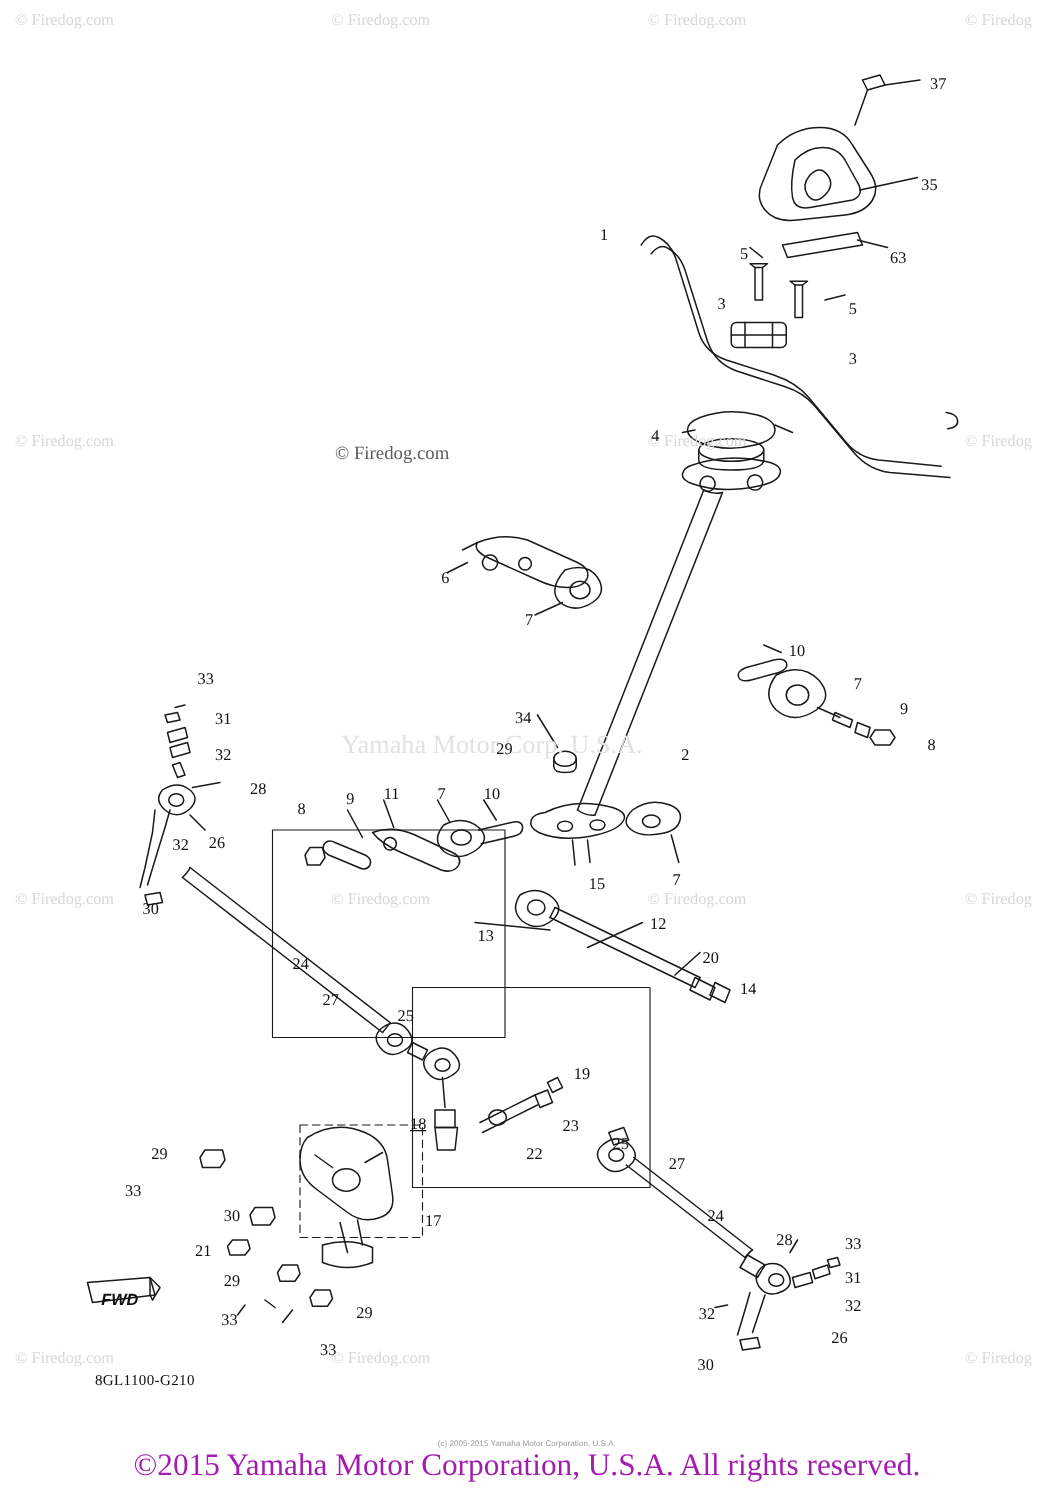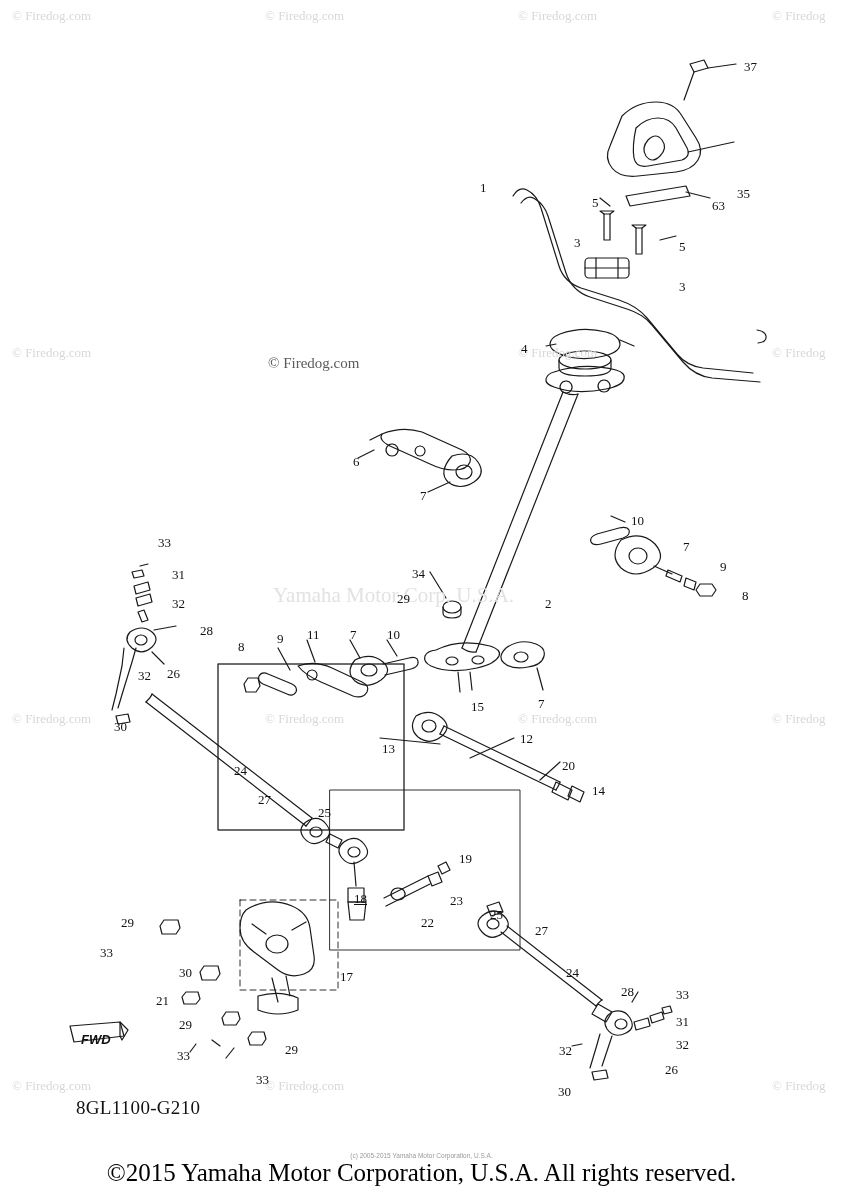--- a/index.html
+++ b/index.html
@@ -56,21 +56,21 @@
     font-family: "Liberation Serif", serif;
     font-size: 13px;
     color: #111111;
     white-space: nowrap;
     line-height: 1;
   }
   #diagram-code {
     position: absolute;
     left: 76px; top: 1097px;
     font-family: "Liberation Serif", serif;
-    font-size: 19px;
+    font-size: 12px;
     color: #111;
     letter-spacing: 0.3px;
   }
   #fwd-badge {
     position: absolute;
     left: 68px; top: 1024px;
     width: 58px; height: 34px;
   }
   #fwd-badge .fwd-text {
     position: absolute;
@@ -91,21 +91,21 @@
     color: #9a9a9a;
     white-space: nowrap;
   }
   #footer-copyright {
     position: absolute;
     left: 0; right: 0;
     top: 1159px;
     text-align: center;
     font-family: "Liberation Serif", serif;
     font-size: 25px;
-    color: #000000;
+    color: #a21caf;
     white-space: nowrap;
   }
 </style>
 </head>
 <body>
 
 <div id="diagram-area">
 
   <svg id="parts-svg" viewBox="0 0 843 1140">
     <g fill="none" stroke="#1a1a1a" stroke-width="1.2" stroke-linecap="round" stroke-linejoin="round">
@@ -277,21 +277,21 @@
   <div class="wm" style="left:518px; top:711px;">© Firedog.com</div>
   <div class="wm" style="left:772px; top:711px;">© Firedog</div>
   <div class="wm" style="left:12px;  top:1078px;">© Firedog.com</div>
   <div class="wm" style="left:265px; top:1078px;">© Firedog.com</div>
   <div class="wm" style="left:772px; top:1078px;">© Firedog</div>
 
   <div class="wm-dark" style="left:268px; top:355px;">© Firedog.com</div>
   <div class="wm-big" style="left:273px; top:583px;text-align:right;">Yamaha Motor Corp. U.S.A.</div>
 
   <div class="callout" style="left:744px; top:60px;">37</div>
-  <div class="callout" style="left:737px; top:141px;margin-top:46px;">35</div>
+  <div class="callout" style="left:737px; top:141px;">35</div>
   <div class="callout" style="left:712px; top:199px;">63</div>
   <div class="callout" style="left:480px; top:181px;">1</div>
   <div class="callout" style="left:592px; top:196px;">5</div>
   <div class="callout" style="left:679px; top:240px;">5</div>
   <div class="callout" style="left:574px; top:236px;">3</div>
   <div class="callout" style="left:679px; top:280px;">3</div>
   <div class="callout" style="left:521px; top:342px;">4</div>
   <div class="callout" style="left:353px; top:455px;">6</div>
   <div class="callout" style="left:420px; top:489px;">7</div>
   <div class="callout" style="left:631px; top:514px;">10</div>
@@ -316,21 +316,21 @@
   <div class="callout" style="left:538px; top:697px;">7</div>
   <div class="callout" style="left:471px; top:700px;">15</div>
   <div class="callout" style="left:382px; top:742px;">13</div>
   <div class="callout" style="left:520px; top:732px;">12</div>
   <div class="callout" style="left:562px; top:759px;">20</div>
   <div class="callout" style="left:592px; top:784px;">14</div>
   <div class="callout" style="left:234px; top:764px;">24</div>
   <div class="callout" style="left:258px; top:793px;">27</div>
   <div class="callout" style="left:318px; top:806px;">25</div>
   <div class="callout" style="left:459px; top:852px;">19</div>
-  <div class="callout" style="left:354px; top:892px;text-decoration:underline;">18</div>
+  <div class="callout" style="left:328px; top:892px;text-decoration:underline;">18</div>
   <div class="callout" style="left:421px; top:916px;">22</div>
   <div class="callout" style="left:450px; top:894px;">23</div>
   <div class="callout" style="left:490px; top:908px;">25</div>
   <div class="callout" style="left:535px; top:924px;">27</div>
   <div class="callout" style="left:566px; top:966px;">24</div>
   <div class="callout" style="left:121px; top:916px;">29</div>
   <div class="callout" style="left:100px; top:946px;">33</div>
   <div class="callout" style="left:179px; top:966px;">30</div>
   <div class="callout" style="left:156px; top:994px;">21</div>
   <div class="callout" style="left:179px; top:1018px;">29</div>

